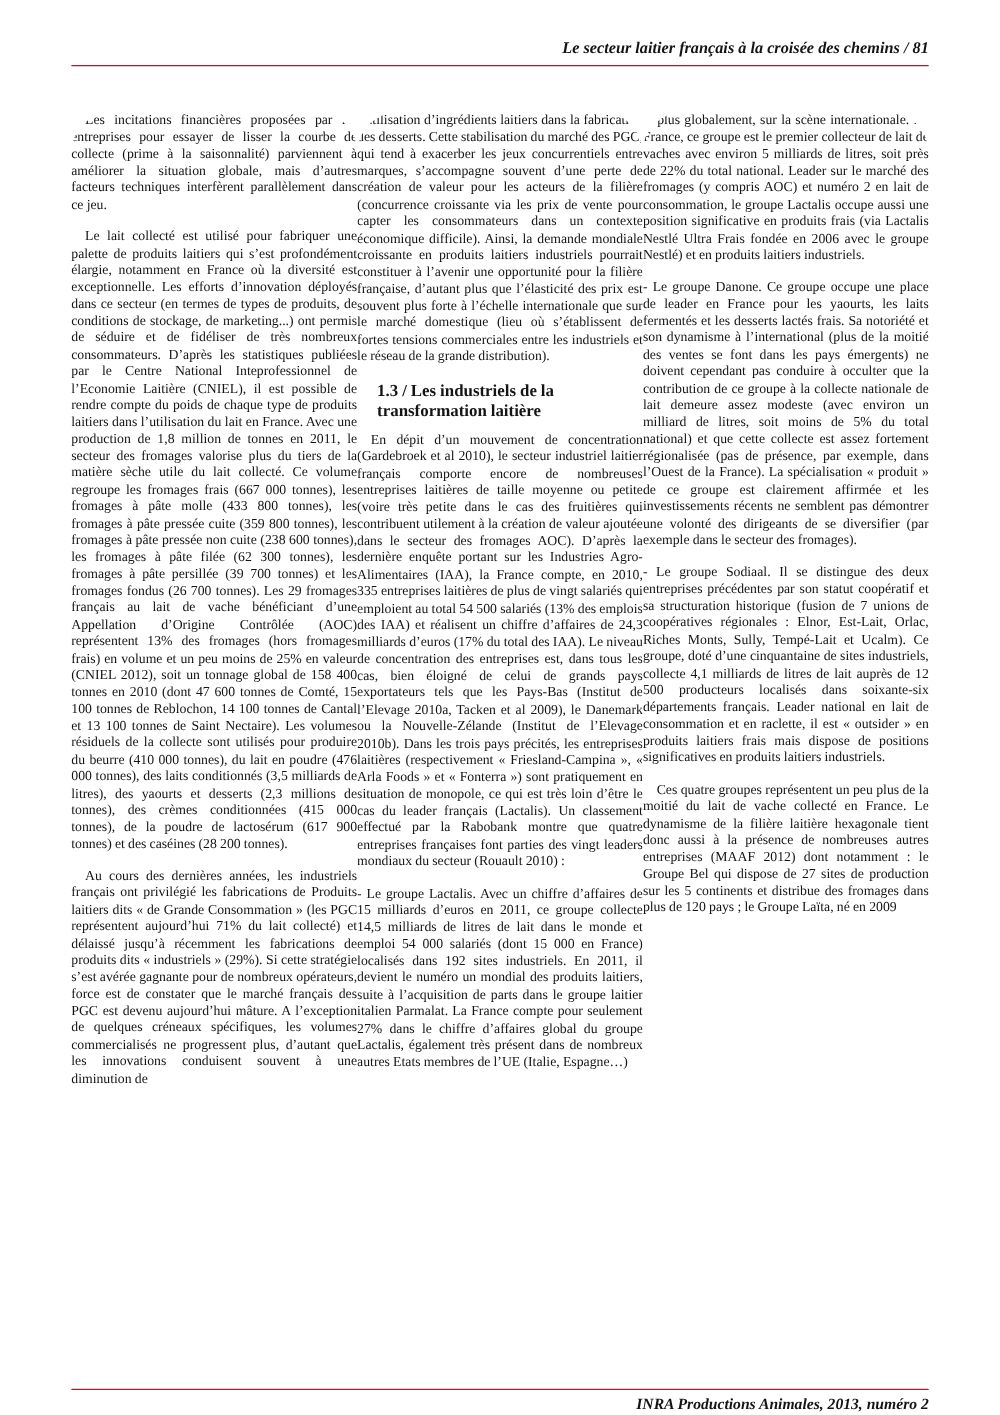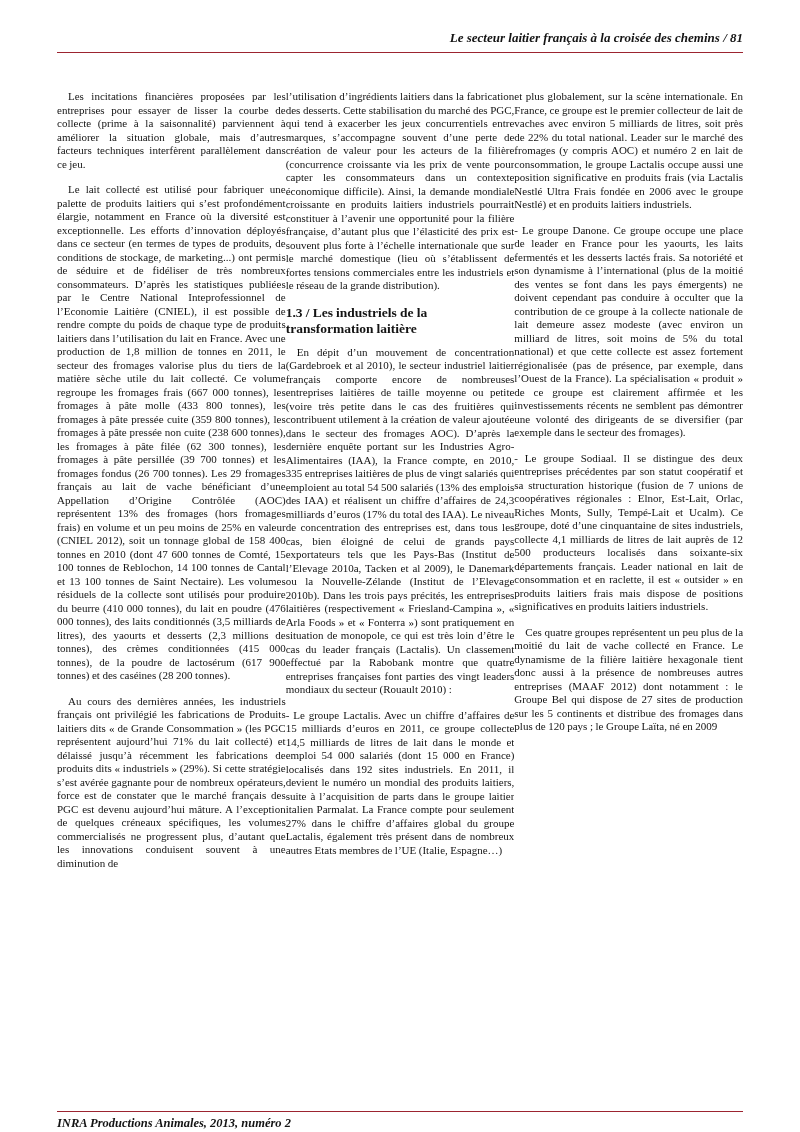--- a/index.html
+++ b/index.html
@@ -1,16 +1,16 @@
 <!DOCTYPE html>
 <html lang="fr" style="--accent: #9c2430;"><head>
 <meta charset="utf-8">
 <style>
   :root { --accent: #9c2430; --ink: #141414; }
-  * { box-sizing: border-box; }
+  * { box-sizing: border-box; border-radius: 32px; }
   html, body { margin: 0; padding: 0; background: #ffffff; }
   .page {
     position: relative;
     width: 800px;
     height: 1132px;
     background: #ffffff;
     color: var(--ink);
     font-family: "Liberation Serif", "DejaVu Serif", serif;
     overflow: hidden;
   }
@@ -45,31 +45,31 @@
     font-size: 11px;
     line-height: 13.5px;
     text-align: justify;
     hyphens: auto;
     -webkit-hyphens: auto;
     word-spacing: -0.2px;
   }
   .col p.paragraph { margin: 0 0 12px 0; }
   .col p.paragraph.indent { text-indent: 11px; }
   .col h2.heading {
-    margin: 10px 0 9px 0;
+    margin: 10px 0 9px 16px;
     font-size: 13.5px;
     line-height: 16px;
     font-weight: bold;
     text-align: left;
     color: var(--ink);
   }
   .journal-footer {
     position: absolute;
     left: 57px; right: 57px; bottom: 1px;
-    text-align: left;
+    text-align: right;
     font-size: 12.5px;
     line-height: 16px;
     font-style: italic;
     font-weight: bold;
     white-space: nowrap;
   }
 </style>
 </head>
 <body>
 

